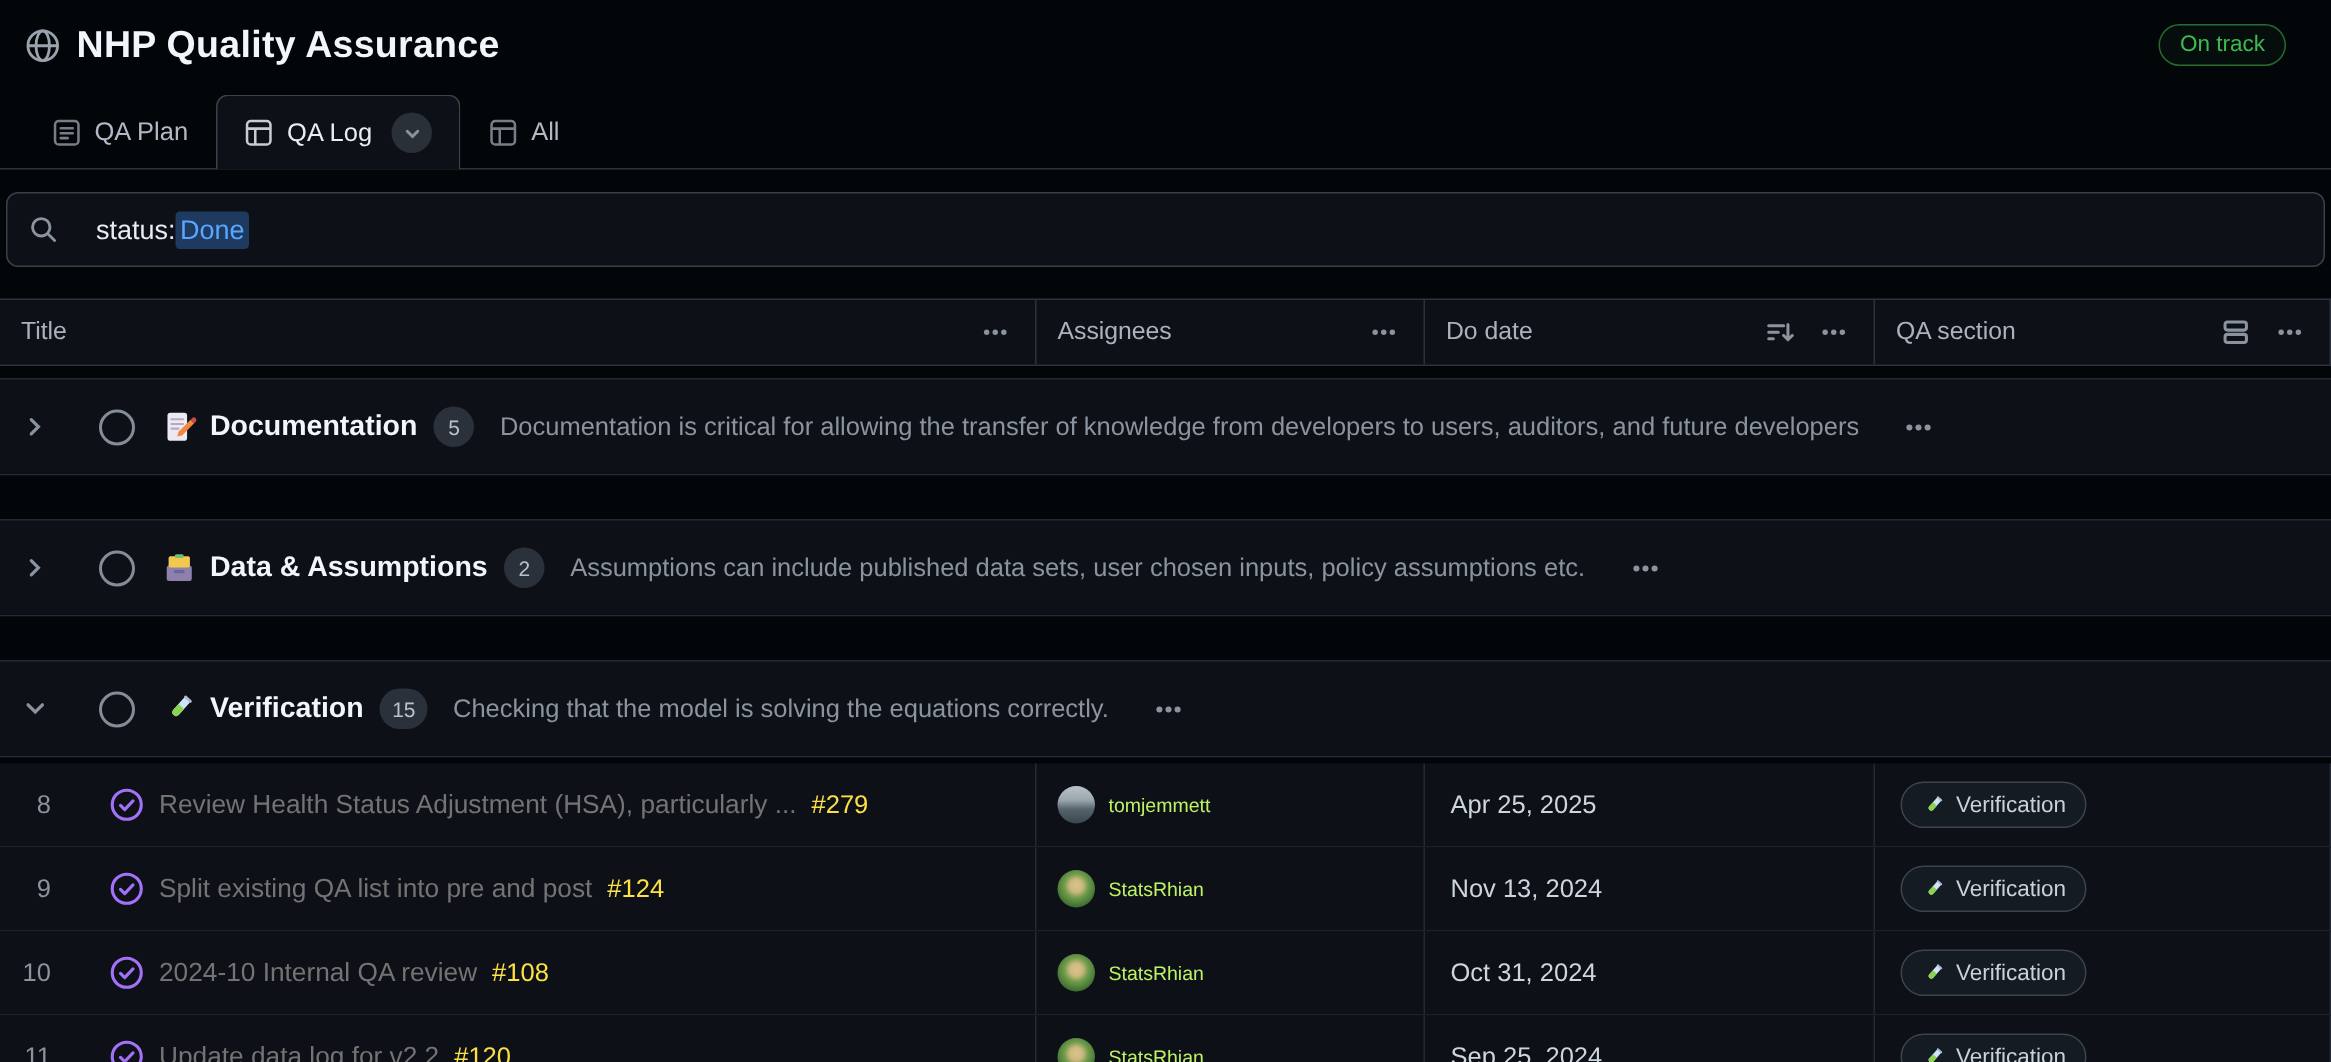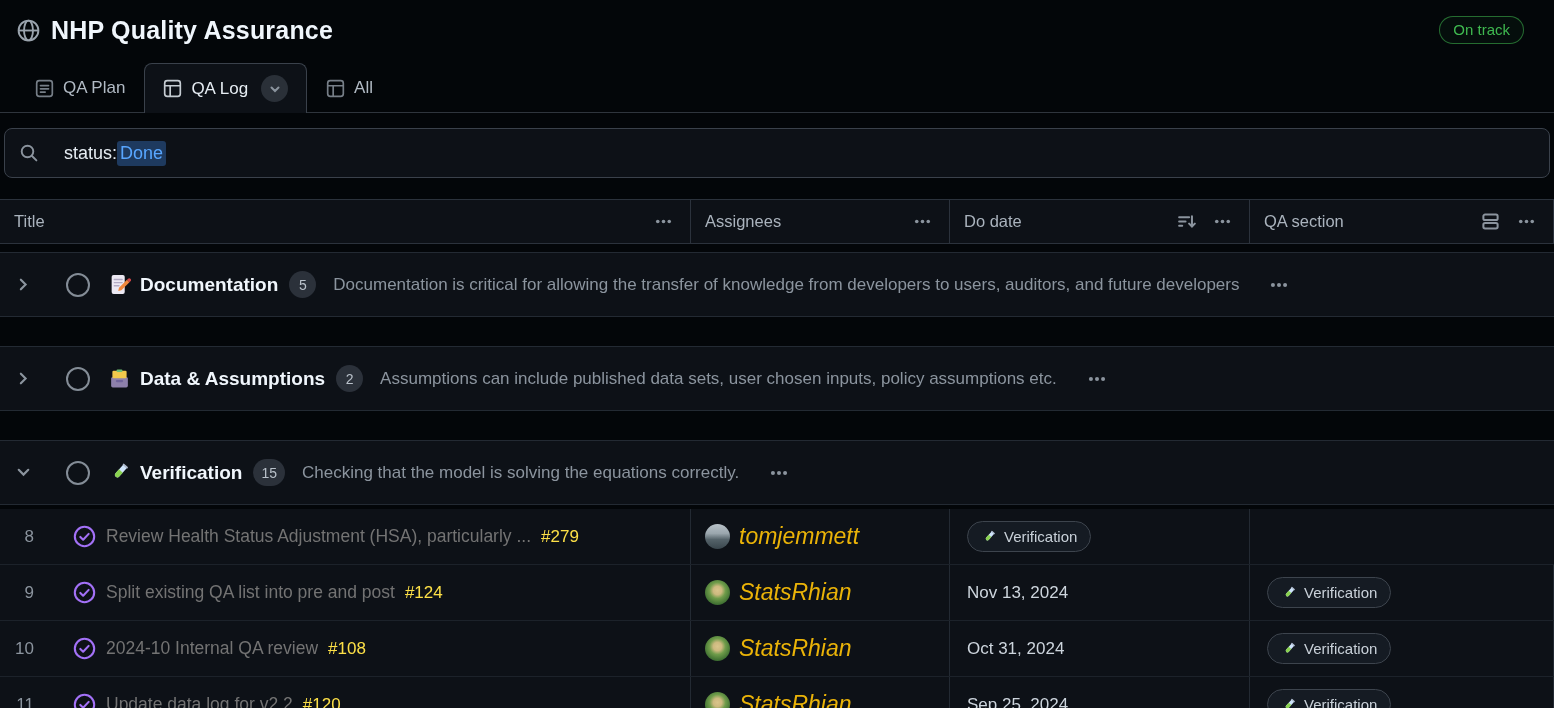--- a/index.html
+++ b/index.html
@@ -93,21 +93,21 @@
     padding:0 14px; min-width:0; white-space:nowrap; overflow:hidden;
   }
   .cell:last-child { border-right:1px solid #232a33; }
   .rownum { width:34px; text-align:right; font-size:17px; color:#8b949e; flex:0 0 auto; }
   .doneicon { margin-left:38px; display:flex; flex:0 0 auto; }
   .ititle { margin-left:9px; font-size:17.5px; color:#737373; overflow:hidden; text-overflow:ellipsis; }
   .issue { margin-left:10px; font-size:17px; color:#fde047; flex:0 0 auto; }
   .avatar { width:25px; height:25px; border-radius:50%; flex:0 0 auto; margin-right:9px; }
   .av-tom { background:linear-gradient(180deg,#b9c2c9 0%,#9aa6ad 38%,#55636a 62%,#39464d 100%); }
   .av-rhian { background:radial-gradient(circle at 50% 42%, #d9c58b 0%, #cdb97f 22%, #6f9c4a 42%, #3f7032 72%, #2c5526 100%); }
-  .aname { font-size:23px; color:#eab308;font-style:italic; }
+  .aname { font-size:13px; color:#bef264; }
   .datetext { font-size:17px; color:#cdd5dd; padding-left:3px; }
   .vbadge {
     display:inline-flex; align-items:center; gap:7px;
     height:31px; padding:0 13px; border-radius:999px;
     border:1px solid #3d444d; background:#151b23;
     font-size:15px; color:#c9d1d9; margin-left:3px;
   }
   svg { display:block; }
 </style>
 </head>
@@ -329,20 +329,23 @@
             <circle cx="12" cy="12" r="9.3"></circle>
             <path d="M8 12.4l2.7 2.7 5.3-5.6" stroke-linecap="round" stroke-linejoin="round"></path>
           </svg>
       </span>
       <span class="ititle">Review Health Status Adjustment (HSA), particularly ...</span>
       <span class="issue">#279</span>
     </div>
     <div class="cell">
       <span class="avatar av-tom"></span>
       <span class="aname">tomjemmett</span>
+    </div>
+    <div class="cell">
+      <span class="datetext">Apr 25, 2025</span>
     </div>
     <div class="cell">
       <span class="vbadge">
         <span>
           <svg width="16" height="16" viewBox="0 0 22 22">
               <g transform="rotate(42 11 11)">
                 <path d="M8.6 2.5h4.8v11.5a2.4 2.4 0 0 1-4.8 0z" fill="#cfe4fb"></path>
                 <path d="M8.6 9h4.8v5a2.4 2.4 0 0 1-4.8 0z" fill="#8ad34f"></path>
                 <rect x="8" y="1.8" width="6" height="1.8" rx="0.9" fill="#aebacd"></rect>
               </g>

